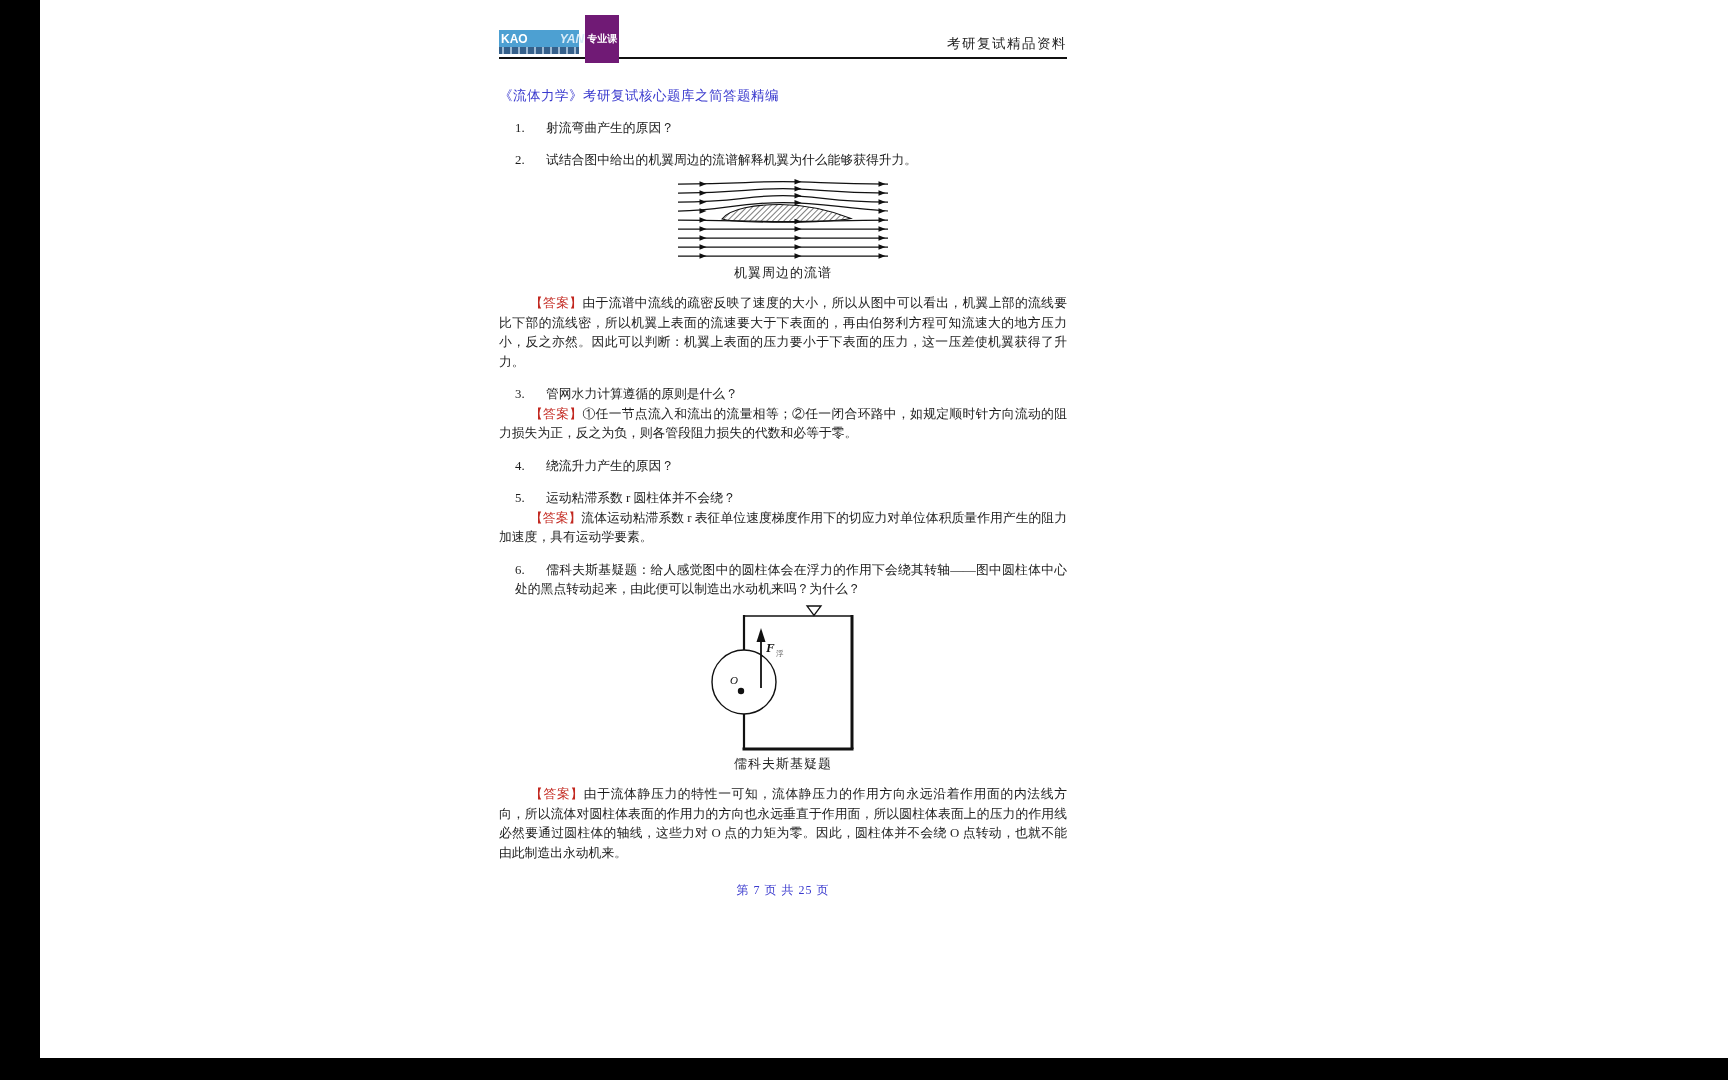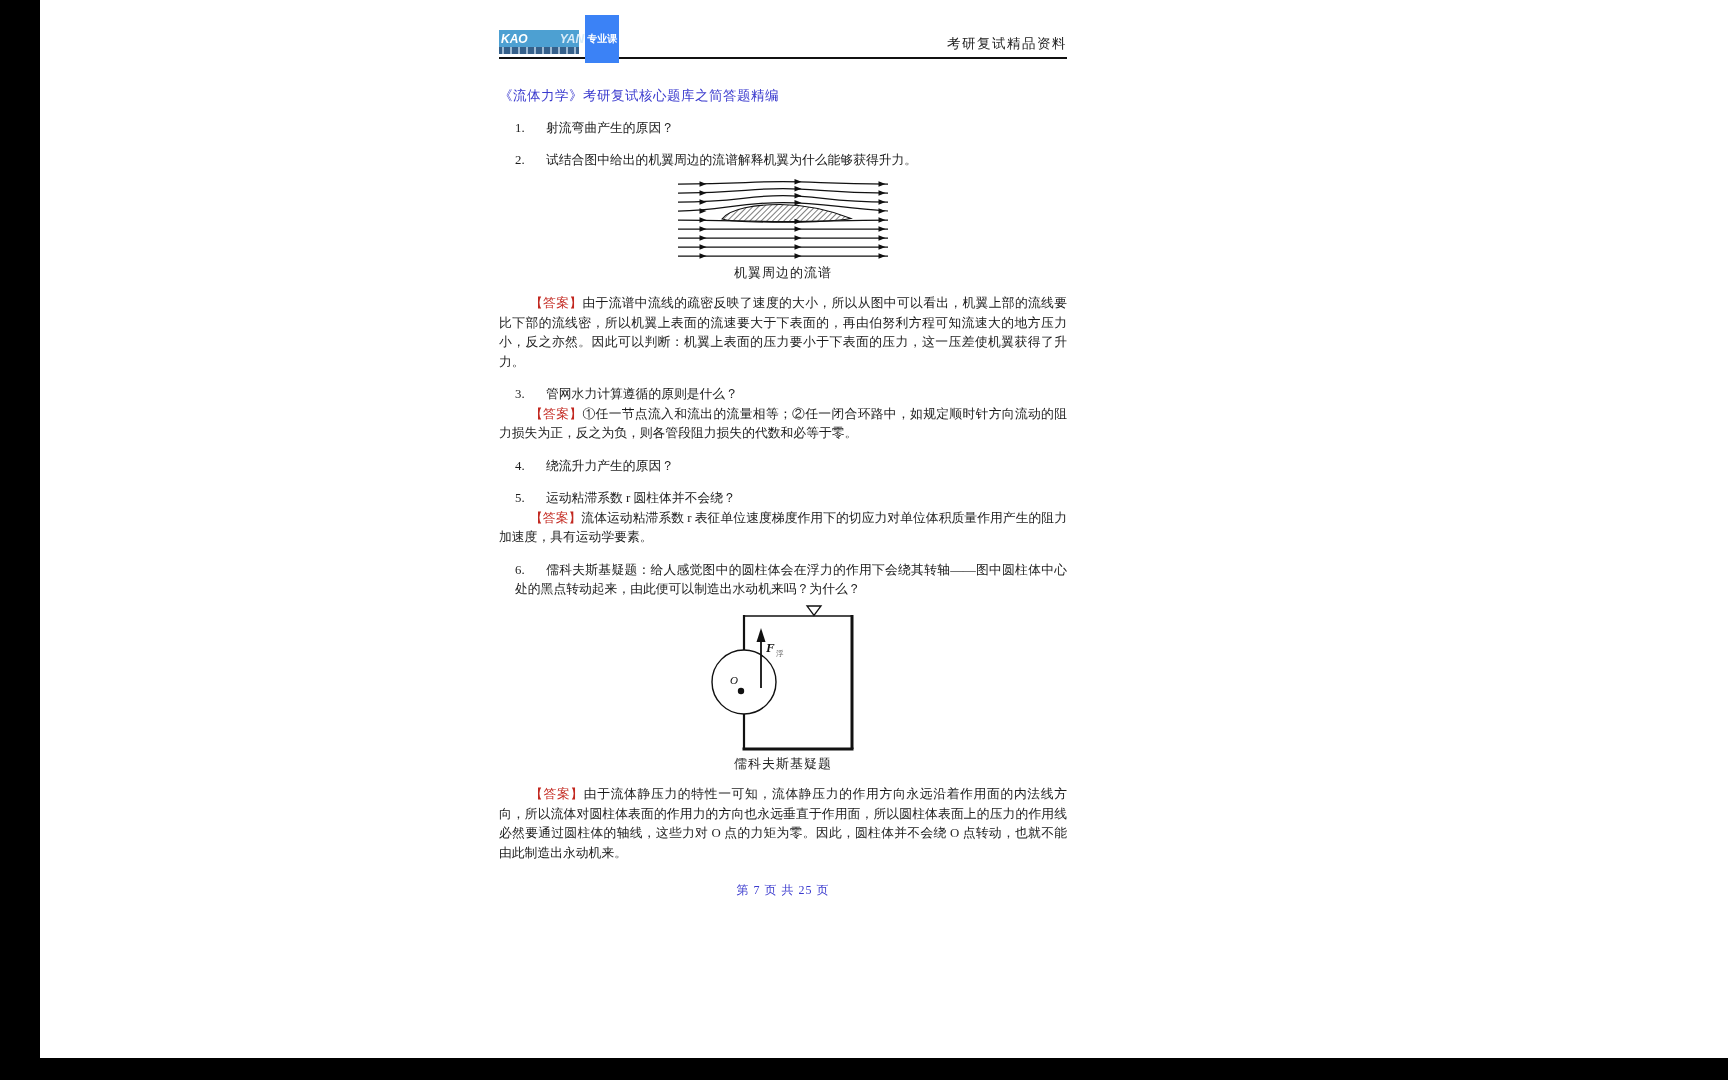--- a/index.html
+++ b/index.html
@@ -8,23 +8,23 @@
     background:#ffffff;
     font-family:"Liberation Serif","DejaVu Serif",serif;
     color:#1c1c1c;
   }
   .edge-left{position:absolute;left:0;top:0;width:40px;height:1080px;background:#000;}
   .edge-bottom{position:absolute;left:0;top:1058px;width:1728px;height:22px;background:#000;}
   .content{position:absolute;left:499px;top:0;width:568px;}
   .header-row{margin-top:30px;display:flex;justify-content:space-between;align-items:flex-end;}
   .logo{width:80px;}
   .logo-top{background:#4da0d2;height:17px;display:flex;align-items:center;padding:0 2px;white-space:nowrap;}
-  .logo-kao{color:#ffffff;font-weight:bold;font-style:italic;font-size:12px;font-family:"Liberation Sans",sans-serif;letter-spacing:0;}
+  .logo-kao{color:#ffffff;font-weight:bold;font-size:12px;font-family:"Liberation Sans",sans-serif;letter-spacing:0;}
   .logo-yan{color:#d9ecf8;font-weight:bold;font-style:italic;font-size:12px;font-family:"Liberation Sans",sans-serif;padding-left:32px;}
-  .logo-cn{color:#ffffff;font-weight:bold;font-size:10px;background:#3b82f6;padding:17px 2px;margin-left:1px;}
+  .logo-cn{color:#ffffff;font-weight:bold;font-size:10px;background:#701a75;padding:17px 2px;margin-left:1px;}
   .logo-bottom{height:7px;background:#35608a;
     background-image:repeating-linear-gradient(90deg,#35608a 0 3px,#9db9d2 3px 5px,#35608a 5px 8px);}
   .header-right{font-size:13.5px;color:#222;letter-spacing:1.5px;padding-bottom:1px;}
   .divider{border:none;border-top:2px solid #111;margin:3px 0 0 0;}
   .doc-title{margin-top:27px;color:#3a3ace;font-size:13.5px;letter-spacing:0.5px;}
   p{margin:0;font-size:12.8px;line-height:19.5px;text-align:justify;}
   .q{margin-top:13px;margin-left:16px;}
   .qnum{display:inline-block;width:31px;}
   .a{text-indent:31px;}
   .marker{color:#c2271f;}

